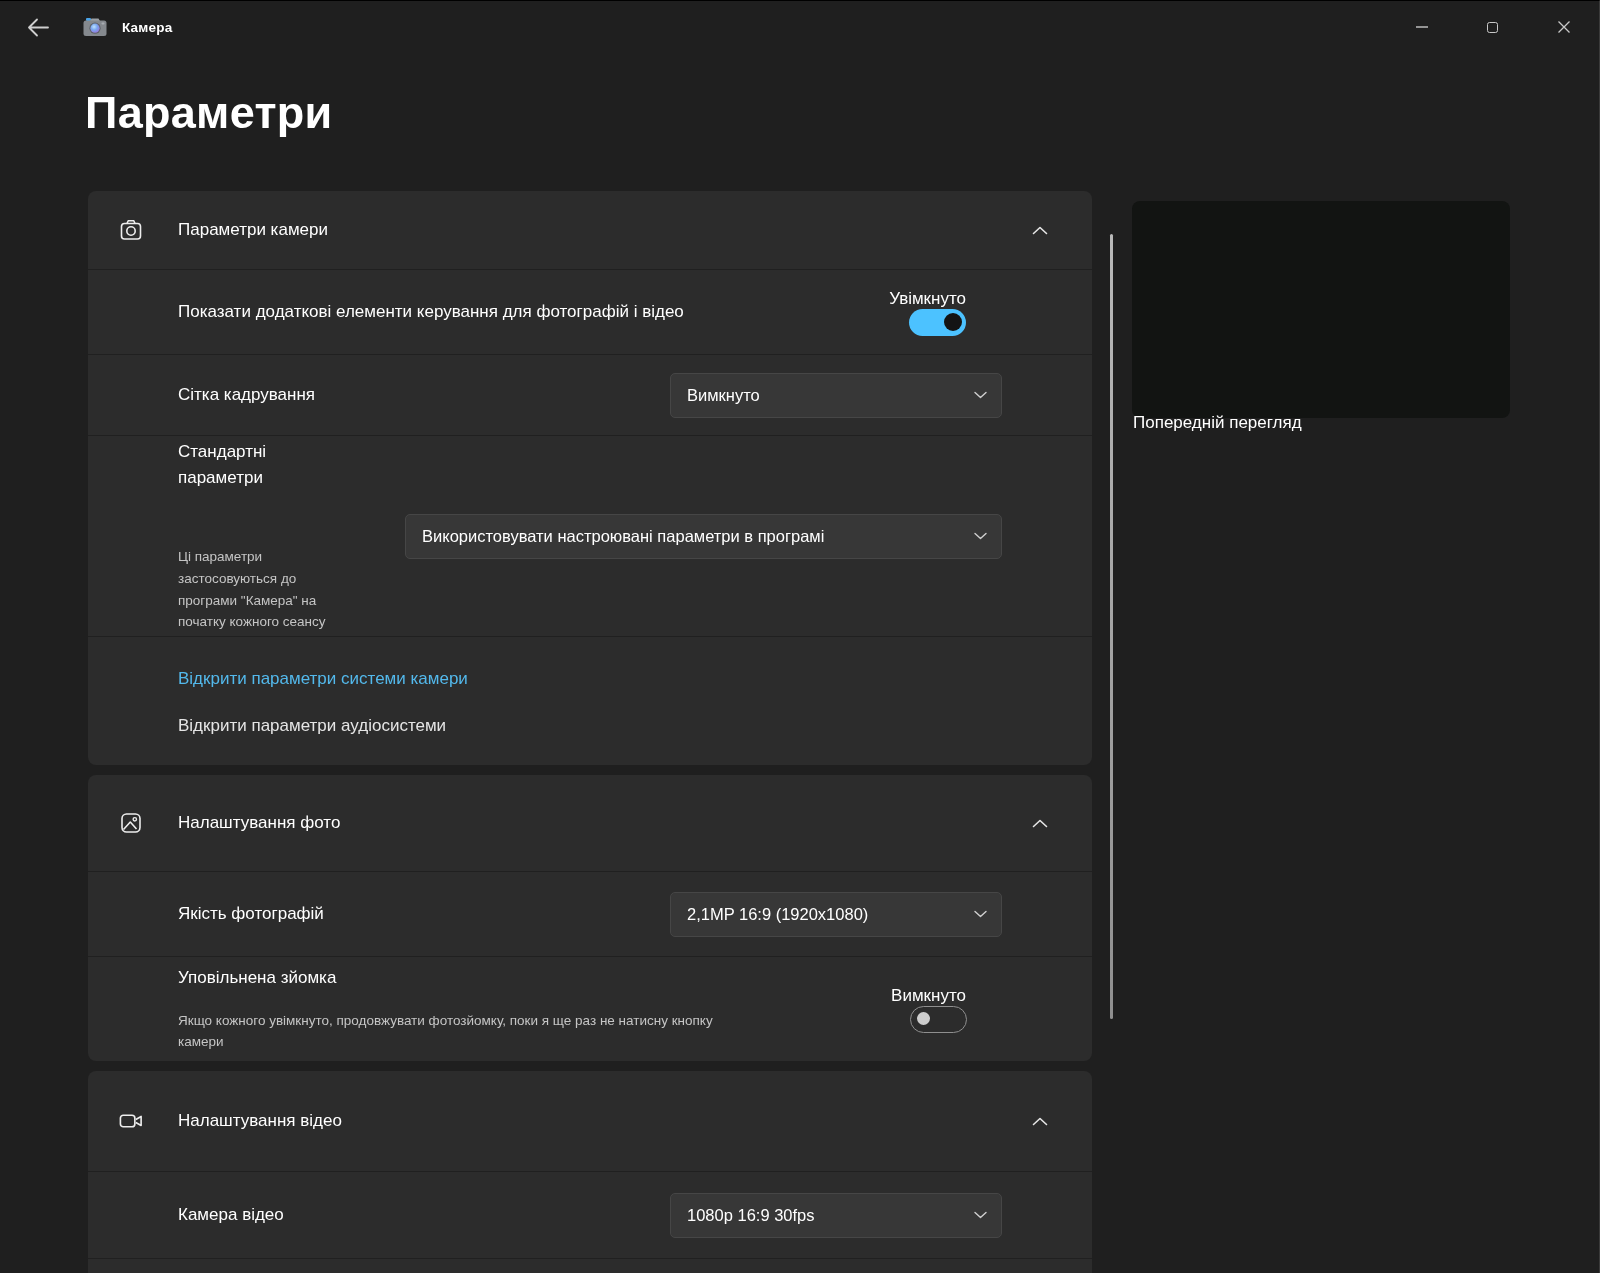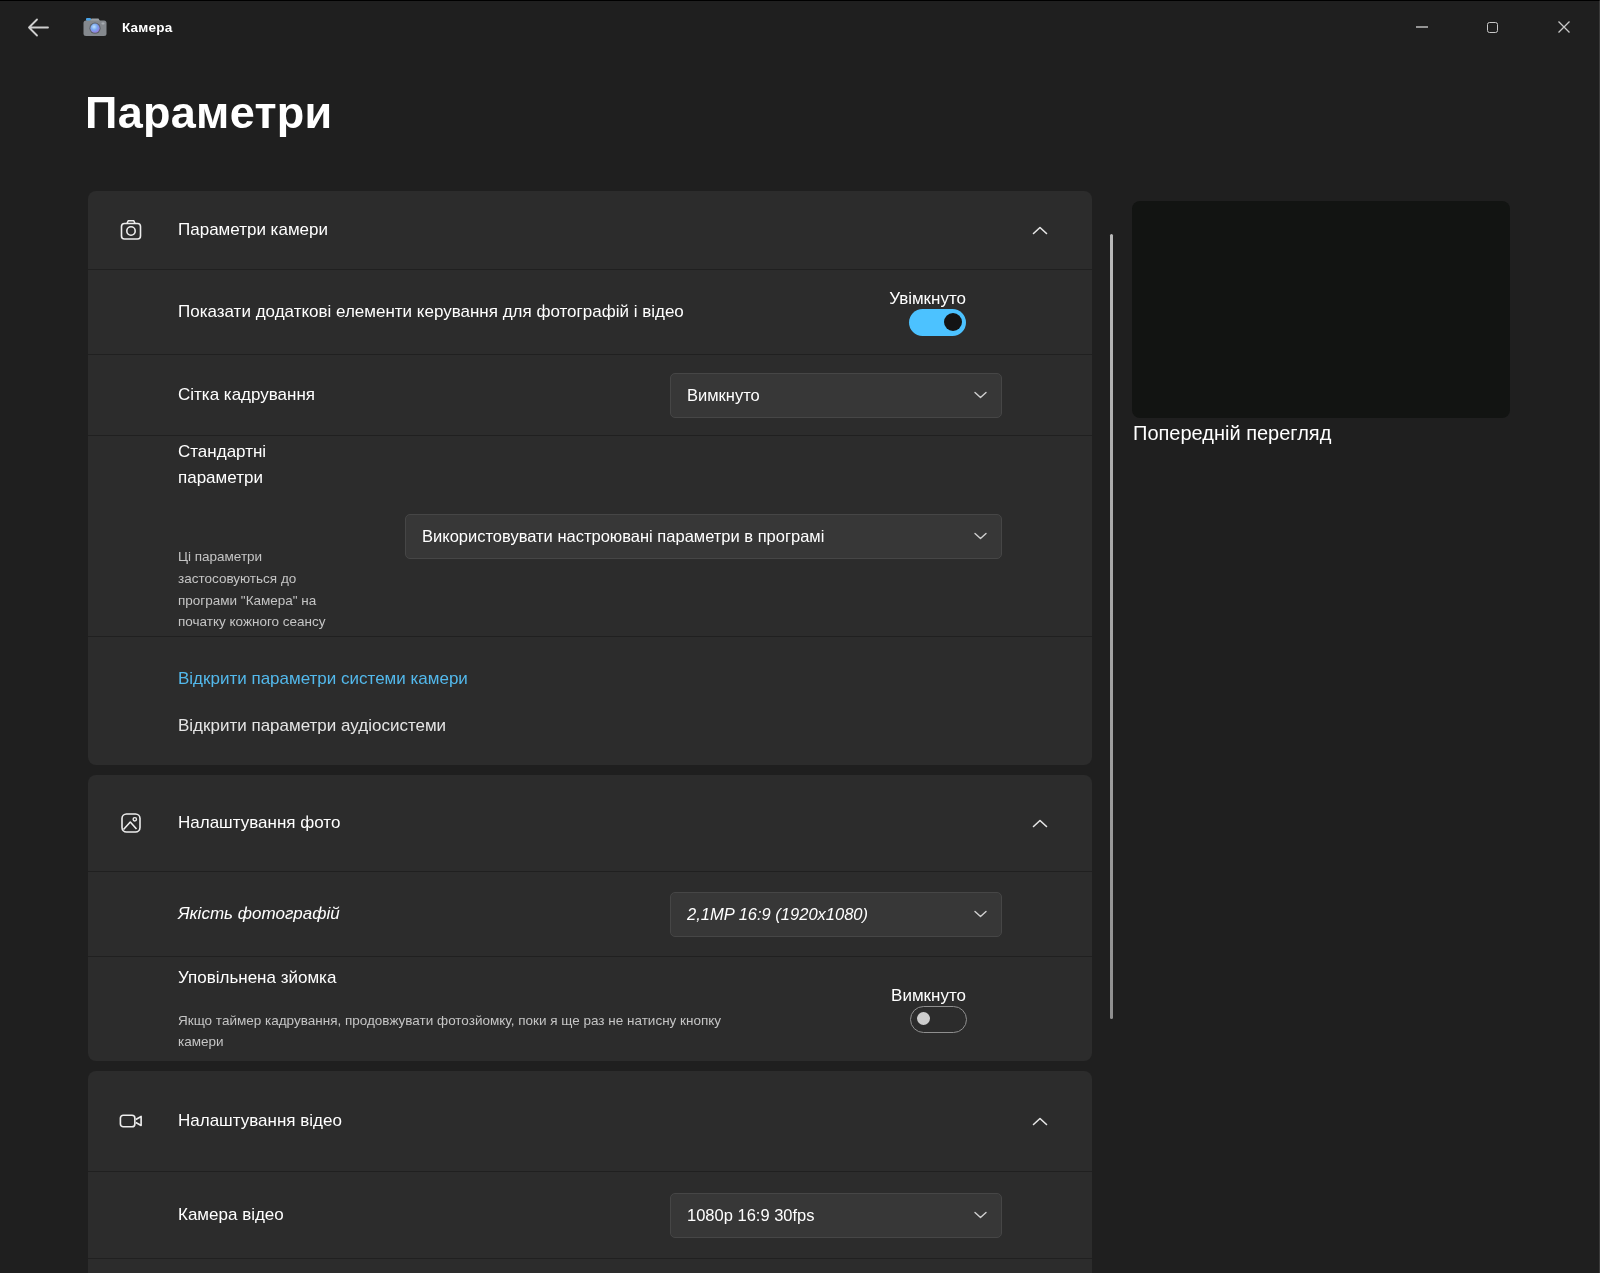--- a/index.html
+++ b/index.html
@@ -54,34 +54,34 @@
   .dd-chevron { margin-left:auto; display:flex; padding-left:10px; }
 
   .links-row { display:flex; flex-direction:column; padding:32px 90px 0 90px; gap:27px; }
   .link { font-size:17px; cursor:default; }
 
   
   .r-toggle1 { height:84px; }
   .r-grid { height:80px; }
   .r-std { height:200px; }
   .r-links { height:128px; }
-  .r-photoq { height:84px;font-style:italic; }
+  .r-photoq { height:84px; }
   .r-lapse { height:104px; }
   .r-videoq { height:86px; }
   .r-tail { height:40px; }
 
   .std-left { width:225px;gap:37px; }
   .lapse-left { max-width:615px; }
   .toggle1-label { max-width:595px; }
 
   
   .scrollbar { position:absolute; left:1110px; top:233px; width:3px; height:785px; border-radius:2px;
                background:linear-gradient(#b9b9b9,#8f8f8f); }
   .preview-box { position:absolute; left:1132px; top:200px; width:378px; height:217px; background:#121412; border-radius:8px; }
-  .preview-label { position:absolute; left:1133px; top:421px; font-size:20px; }
+  .preview-label { position:absolute; left:1133px; top:412px; font-size:17px; }
 
   svg { display:block; }
 </style>
 </head>
 <body>
 
 <div class="window">
 
   <div class="titlebar">
     <div class="back-btn">
@@ -225,21 +225,21 @@
                 <path d="M1 1.5 L6.5 6.5 L12 1.5" stroke="#d0d0d0" stroke-width="1.4" fill="none" stroke-linecap="round" stroke-linejoin="round"></path>
               </svg>
           </div>
         </div>
       </div>
       <div class="sep"></div>
 
       <div class="row r-lapse">
         <div class="row-left lapse-left">
           <div class="row-label">Уповільнена зйомка</div>
-          <div class="row-desc">Якщо таймер кадрування, продовжувати фотозйомку, поки я ще раз не натисну кнопку камери</div>
+          <div class="row-desc">Якщо кожного увімкнуто, продовжувати фотозйомку, поки я ще раз не натисну кнопку камери</div>
         </div>
         <div class="toggle-wrap">
           <div class="toggle-state">Вимкнуто</div>
           <div class="toggle off">
               <div class="knob"></div>
             </div>
         </div>
       </div>
     </div>
 

